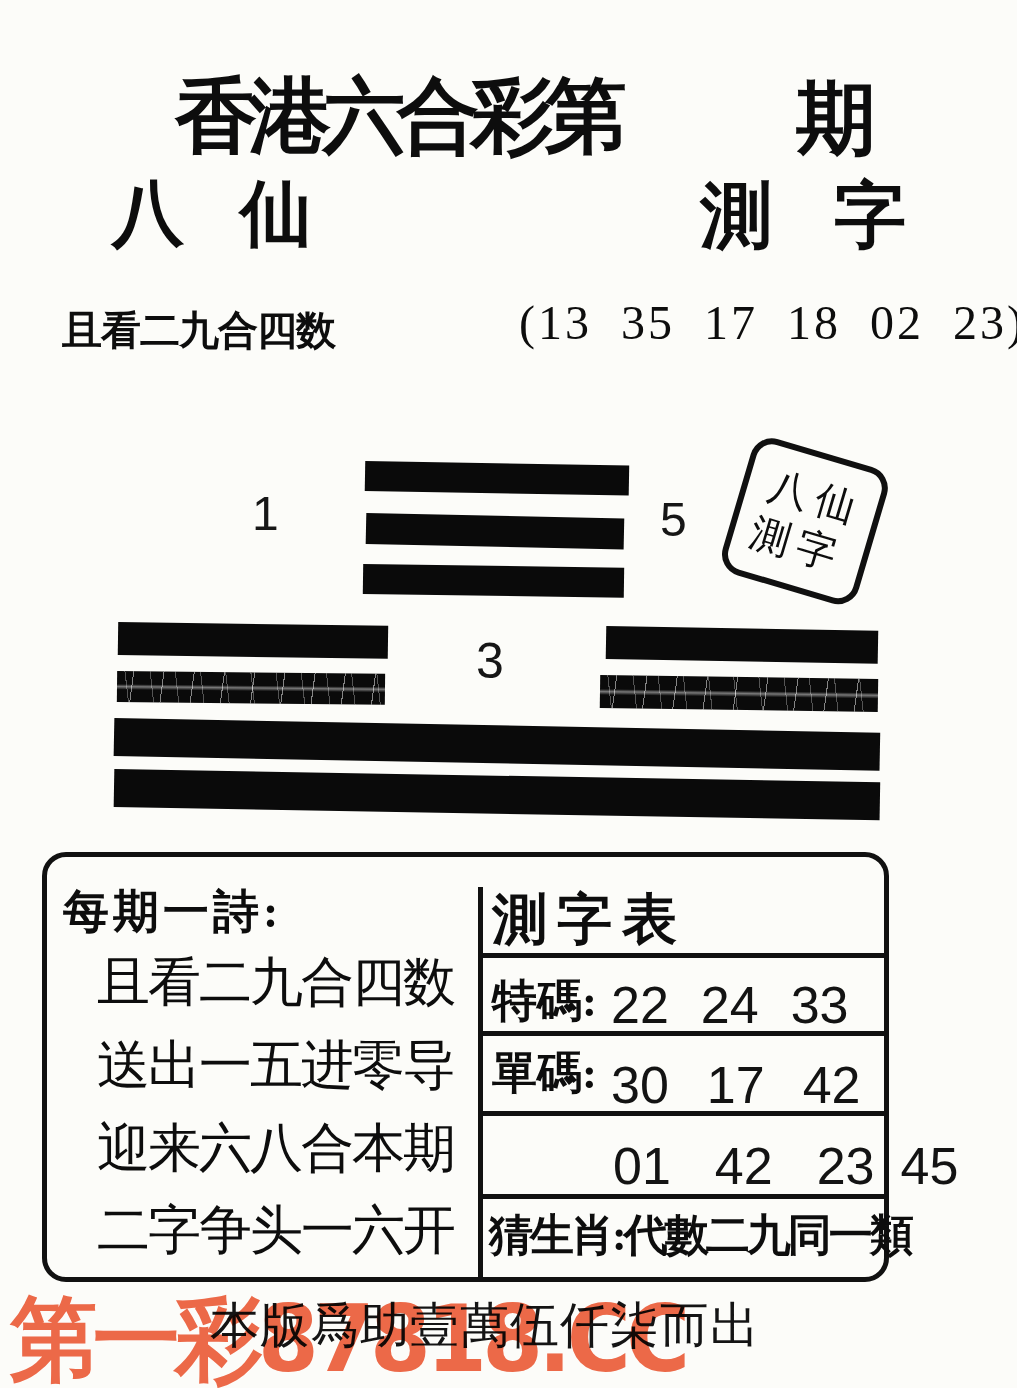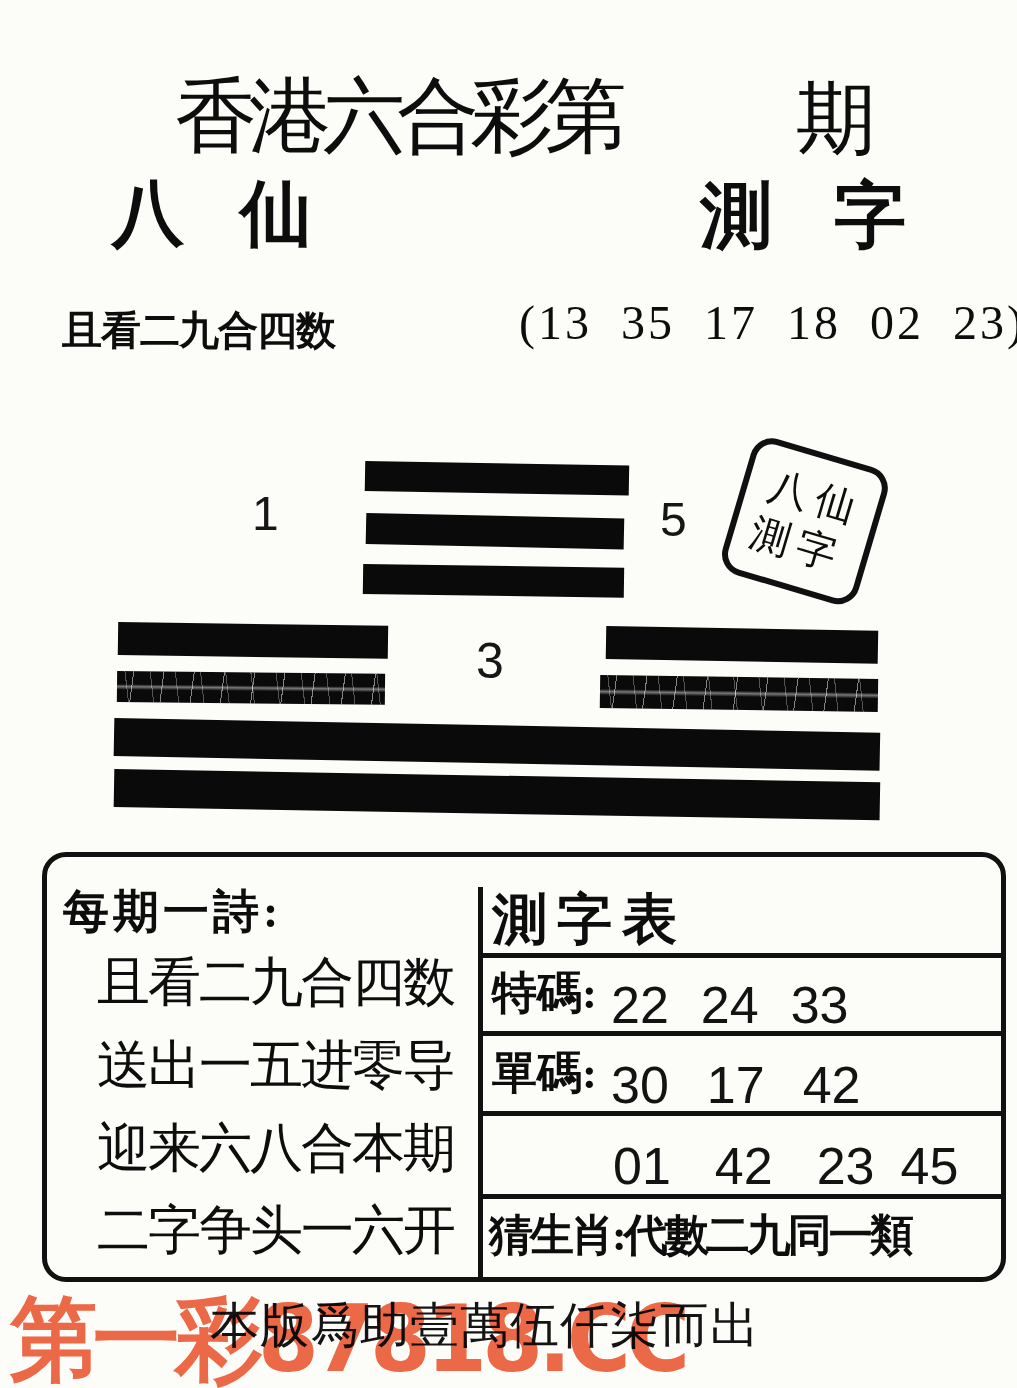--- a/index.html
+++ b/index.html
@@ -7,21 +7,21 @@
     position:relative;
     width:1017px;height:1388px;
     margin:0 auto;
     background:#fcfcf9;
     overflow:hidden;
     color:#0d0d0d;
     font-family:"Liberation Serif","DejaVu Serif",serif;
   }
   .abs{position:absolute;}
   
-  .title{font-weight:400;white-space:nowrap;}
+  .title{font-weight:700;white-space:nowrap;}
   .title-main{font-size:82px;letter-spacing:-8px;}
   .title-issue{font-size:80px;}
   .subtitle{font-size:72px;font-weight:700;white-space:nowrap;}
   .lucky-label{font-size:40px;font-weight:700;letter-spacing:-1px;white-space:nowrap;}
   .lucky-numbers{font-size:48px;letter-spacing:3px;word-spacing:14px;white-space:nowrap;margin-left:34px;}
   
   .bar{position:absolute;background:#0a0a0a;transform-origin:left center;}
   .bar.scratched{
     background-color:#0a0a0a;
     background-image:
@@ -36,21 +36,21 @@
     border:6px solid #101010;border-radius:22px;
     transform:rotate(16.5deg);transform-origin:top left;
     box-sizing:border-box;
     display:flex;flex-direction:column;align-items:center;justify-content:center;
     background:rgba(255,255,255,.0);
   }
   .stamp-line{font-size:40px;letter-spacing:8px;line-height:1.25;white-space:nowrap;text-indent:8px;}
   .stamp-line.l2{transform:translateX(-5px);}
   
   .tbox{
-    position:absolute;left:42px;top:852px;width:964px;height:430px;
+    position:absolute;left:42px;top:852px;width:847px;height:430px;
     border:5px solid #111;border-radius:24px;box-sizing:border-box;
   }
   .tbox .divider{position:absolute;left:431px;top:30px;bottom:0;width:5px;background:#111;}
   .tbox .rule{position:absolute;left:431px;right:0;height:5px;background:#111;}
   .poem-title{position:absolute;left:16px;top:24px;font-size:46px;font-weight:700;letter-spacing:4px;white-space:nowrap;}
   .poem-line{position:absolute;left:50px;font-size:53px;letter-spacing:-2px;white-space:nowrap;}
   .tz-title{position:absolute;left:445px;top:26px;font-size:55px;font-weight:700;letter-spacing:10px;white-space:nowrap;}
   .row-label{position:absolute;font-size:45px;font-weight:700;white-space:nowrap;left:445px;}
   .numrow{position:absolute;display:flex;font-family:"Liberation Sans","DejaVu Sans",sans-serif;font-size:52px;color:#131313;}
   .numrow span{display:inline-block;}
@@ -112,21 +112,21 @@
     <div class="rule" style="top:337px;"></div>
 
     <div class="poem-title">每期一詩:</div>
     <div class="poem-line" style="top:90px;">且看二九合四数</div>
     <div class="poem-line" style="top:173px;">送出一五进零导</div>
     <div class="poem-line" style="top:256px;">迎来六八合本期</div>
     <div class="poem-line" style="top:338px;">二字争头一六开</div>
 
     <div class="tz-title">測字表</div>
 
-    <div class="row-label" style="top:106px;">特碼:</div>
+    <div class="row-label" style="top:114px;">特碼:</div>
     <div class="numrow" style="left:564px;top:118px;gap:32px;">
       <span>22</span>
       <span>24</span>
       <span>33</span>
     </div>
 
     <div class="row-label" style="top:186px;">單碼:</div>
     <div class="numrow" style="left:564px;top:198px;gap:38px;">
       <span>30</span>
       <span>17</span>

